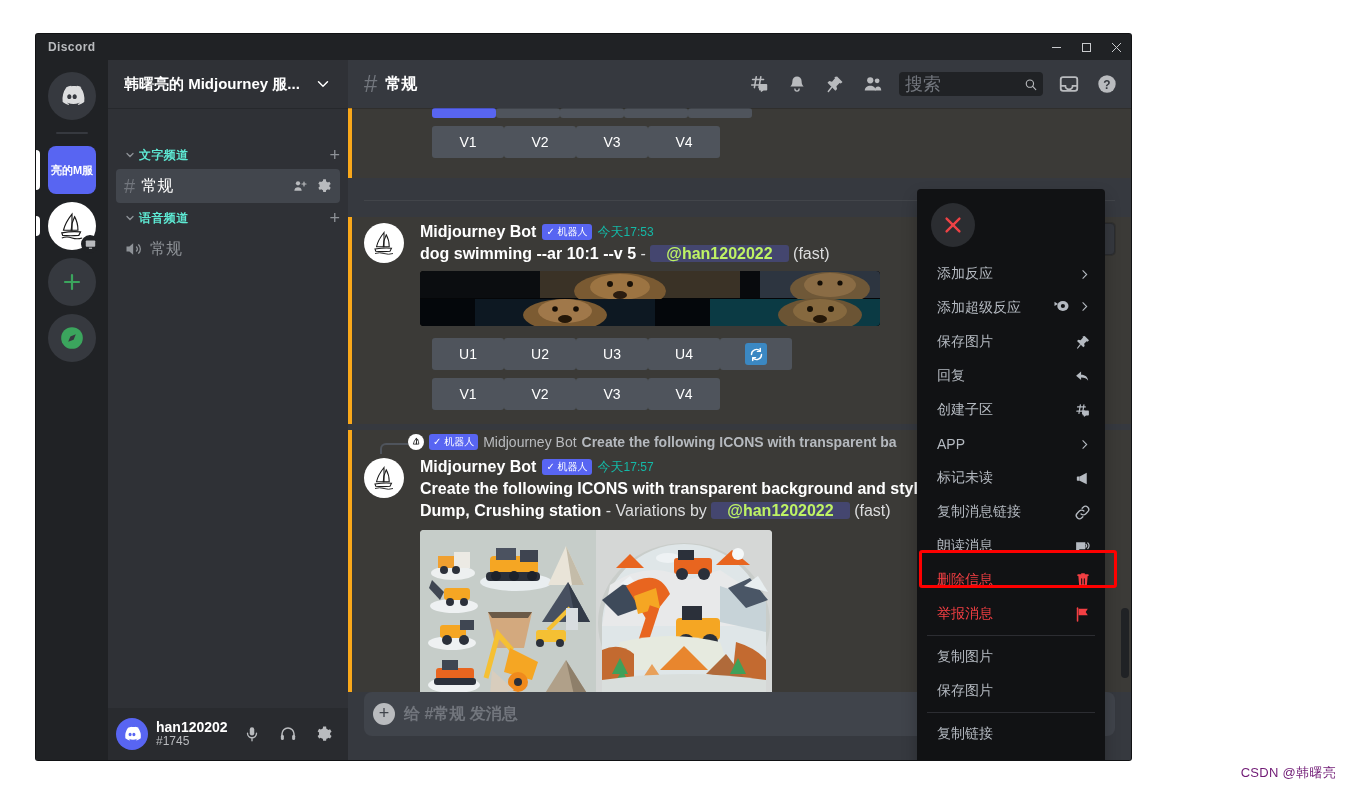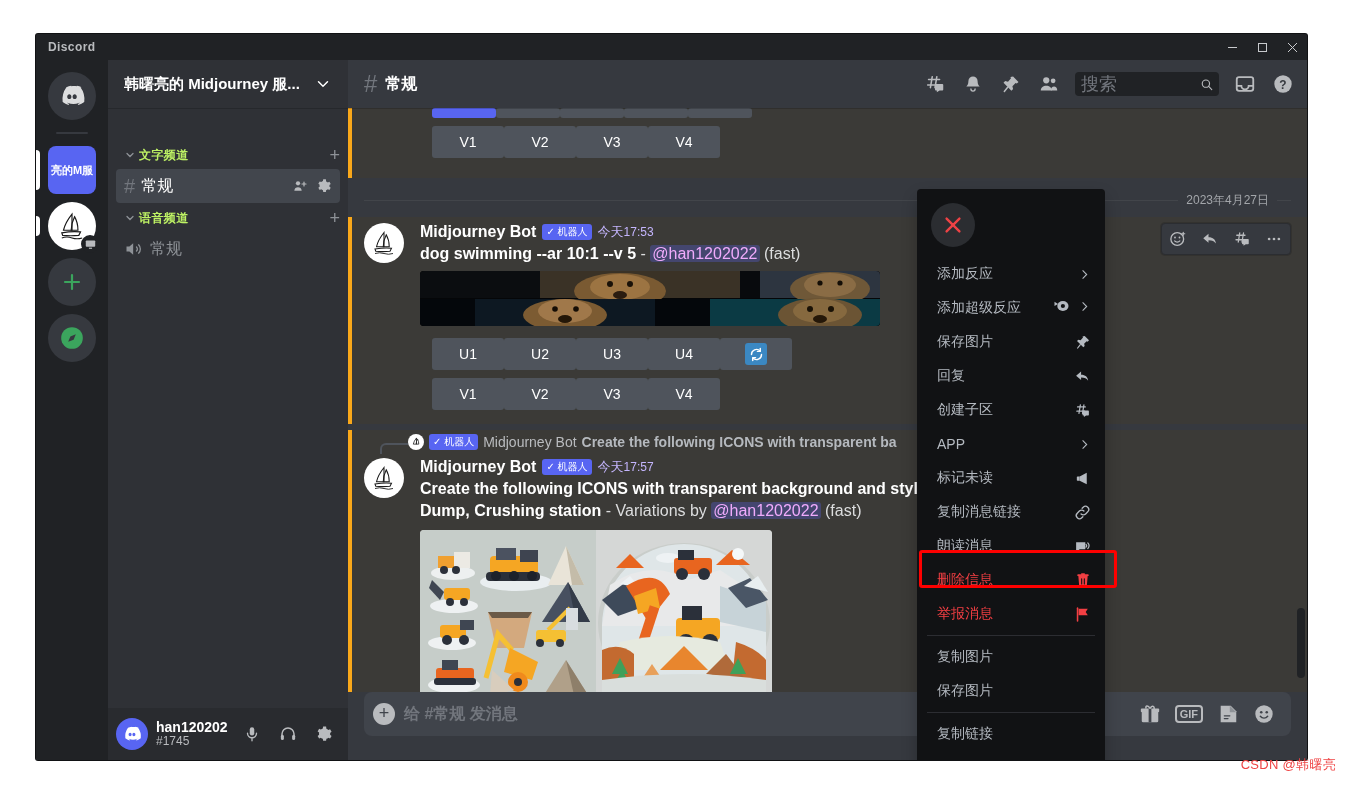--- a/index.html
+++ b/index.html
@@ -6,21 +6,21 @@
   html,body { width:1350px; height:790px; overflow:hidden; }
   body {
     background:#ffffff;
     font-family:"Liberation Sans","DejaVu Sans",sans-serif;
     -webkit-font-smoothing:antialiased;
   }
   #root { position:relative; width:1350px; height:790px; background:#fff; }
 
   
   .window {
-    position:absolute; left:36px; top:34px; width:1271px; height:726px;
+    position:absolute; left:36px; top:34px; width:1095px; height:726px;
     background:#202225; border-radius:2px; overflow:hidden;
     box-shadow:0 0 0 1px #111214;
   }
   .titlebar {
     height:26px; background:#202225; display:flex; align-items:center;
     position:relative; padding-left:12px;
   }
   .titlebar .wtitle {
     font-size:12px; font-weight:bold; color:#b9bbbe; letter-spacing:.4px;
   }
@@ -73,21 +73,21 @@
   .guildheader .gname {
     font-size:15px; font-weight:bold; color:#fff; flex:1;
     white-space:nowrap; overflow:hidden; text-overflow:ellipsis;
   }
   .chanscroll { flex:1; overflow:hidden; padding-top:16px; }
   .catrow {
     display:flex; align-items:center; padding:0 8px 0 16px; height:26px;
     cursor:pointer; margin-top:2px;
   }
   .catrow .catname {
-    font-size:12px; font-weight:bold; color:#bef264; letter-spacing:.4px;
+    font-size:12px; font-weight:bold; color:#5eead4; letter-spacing:.4px;
     text-transform:uppercase; flex:1; margin-left:3px;
   }
   .catrow .plus { color:#8e9297; font-size:18px; line-height:1; }
   .chanrow {
     display:flex; align-items:center; height:34px; margin:1px 8px;
     padding:0 8px; border-radius:4px; cursor:pointer; gap:6px;
   }
   .chanrow.active { background:#42464d; }
   .chanrow .cname { font-size:16px; color:#8e9297; flex:1; }
   .chanrow.active .cname { color:#fff; }
@@ -146,27 +146,27 @@
     width:40px; height:40px; border-radius:50%; background:#fff; flex:0 0 40px;
     margin-right:16px; margin-top:2px; display:flex; align-items:center; justify-content:center;
   }
   .mbody { flex:1; min-width:0; }
   .mhead { display:flex; align-items:center; gap:6px; line-height:1.375; }
   .mauthor { font-size:16px; font-weight:bold; color:#fff; }
   .botbadge {
     background:#5865f2; color:#fff; font-size:10px; font-weight:500;
     border-radius:3px; padding:1px 4px; display:inline-flex; align-items:center; gap:2px;
   }
-  .mtime { font-size:12px; color:#c4b5fd; }
+  .mtime { font-size:12px; color:#14b8a6; }
   .mtime .today { font-size:13px; }
   .mtext { font-size:16px; color:#dcddde; line-height:1.375; }
   .mtext b { font-weight:bold; color:#fff; }
   .mention {
-    background:rgba(88,101,242,.3); color:#f0abfc; border-radius:3px; padding:0 2px;
-    font-weight:400;
+    background:rgba(88,101,242,.3); color:#bef264; border-radius:3px; padding:0 16px;
+    font-weight:700;
   }
   .dash { color:#dcddde; }
 
   .divider { display:flex; align-items:center; margin:14px 16px 8px 16px; }
   .divider .line { flex:1; height:1px; background:#42454a; }
   .divider .dtext {
     font-size:12px; font-weight:normal; color:#a3a6aa; padding:0 8px;
     background:#36393f;
   }
 
@@ -257,21 +257,21 @@
     border:3px solid #fe0000; border-radius:3px; z-index:60; pointer-events:none;
   }
 
   
   .sbar {
     position:absolute; right:2px; top:500px; width:8px; height:70px;
     background:#202225; border-radius:4px; z-index:6;
   }
 
   .watermark {
-    position:absolute; right:14px; bottom:16px; font-size:13px; color:#ef4444;
+    position:absolute; right:14px; bottom:8px; font-size:13px; color:#701a75;
     letter-spacing:.3px;
     text-align:right;
   }
 </style>
 </head>
 <body>
 
 <div id="root">
 
   <div class="window">

